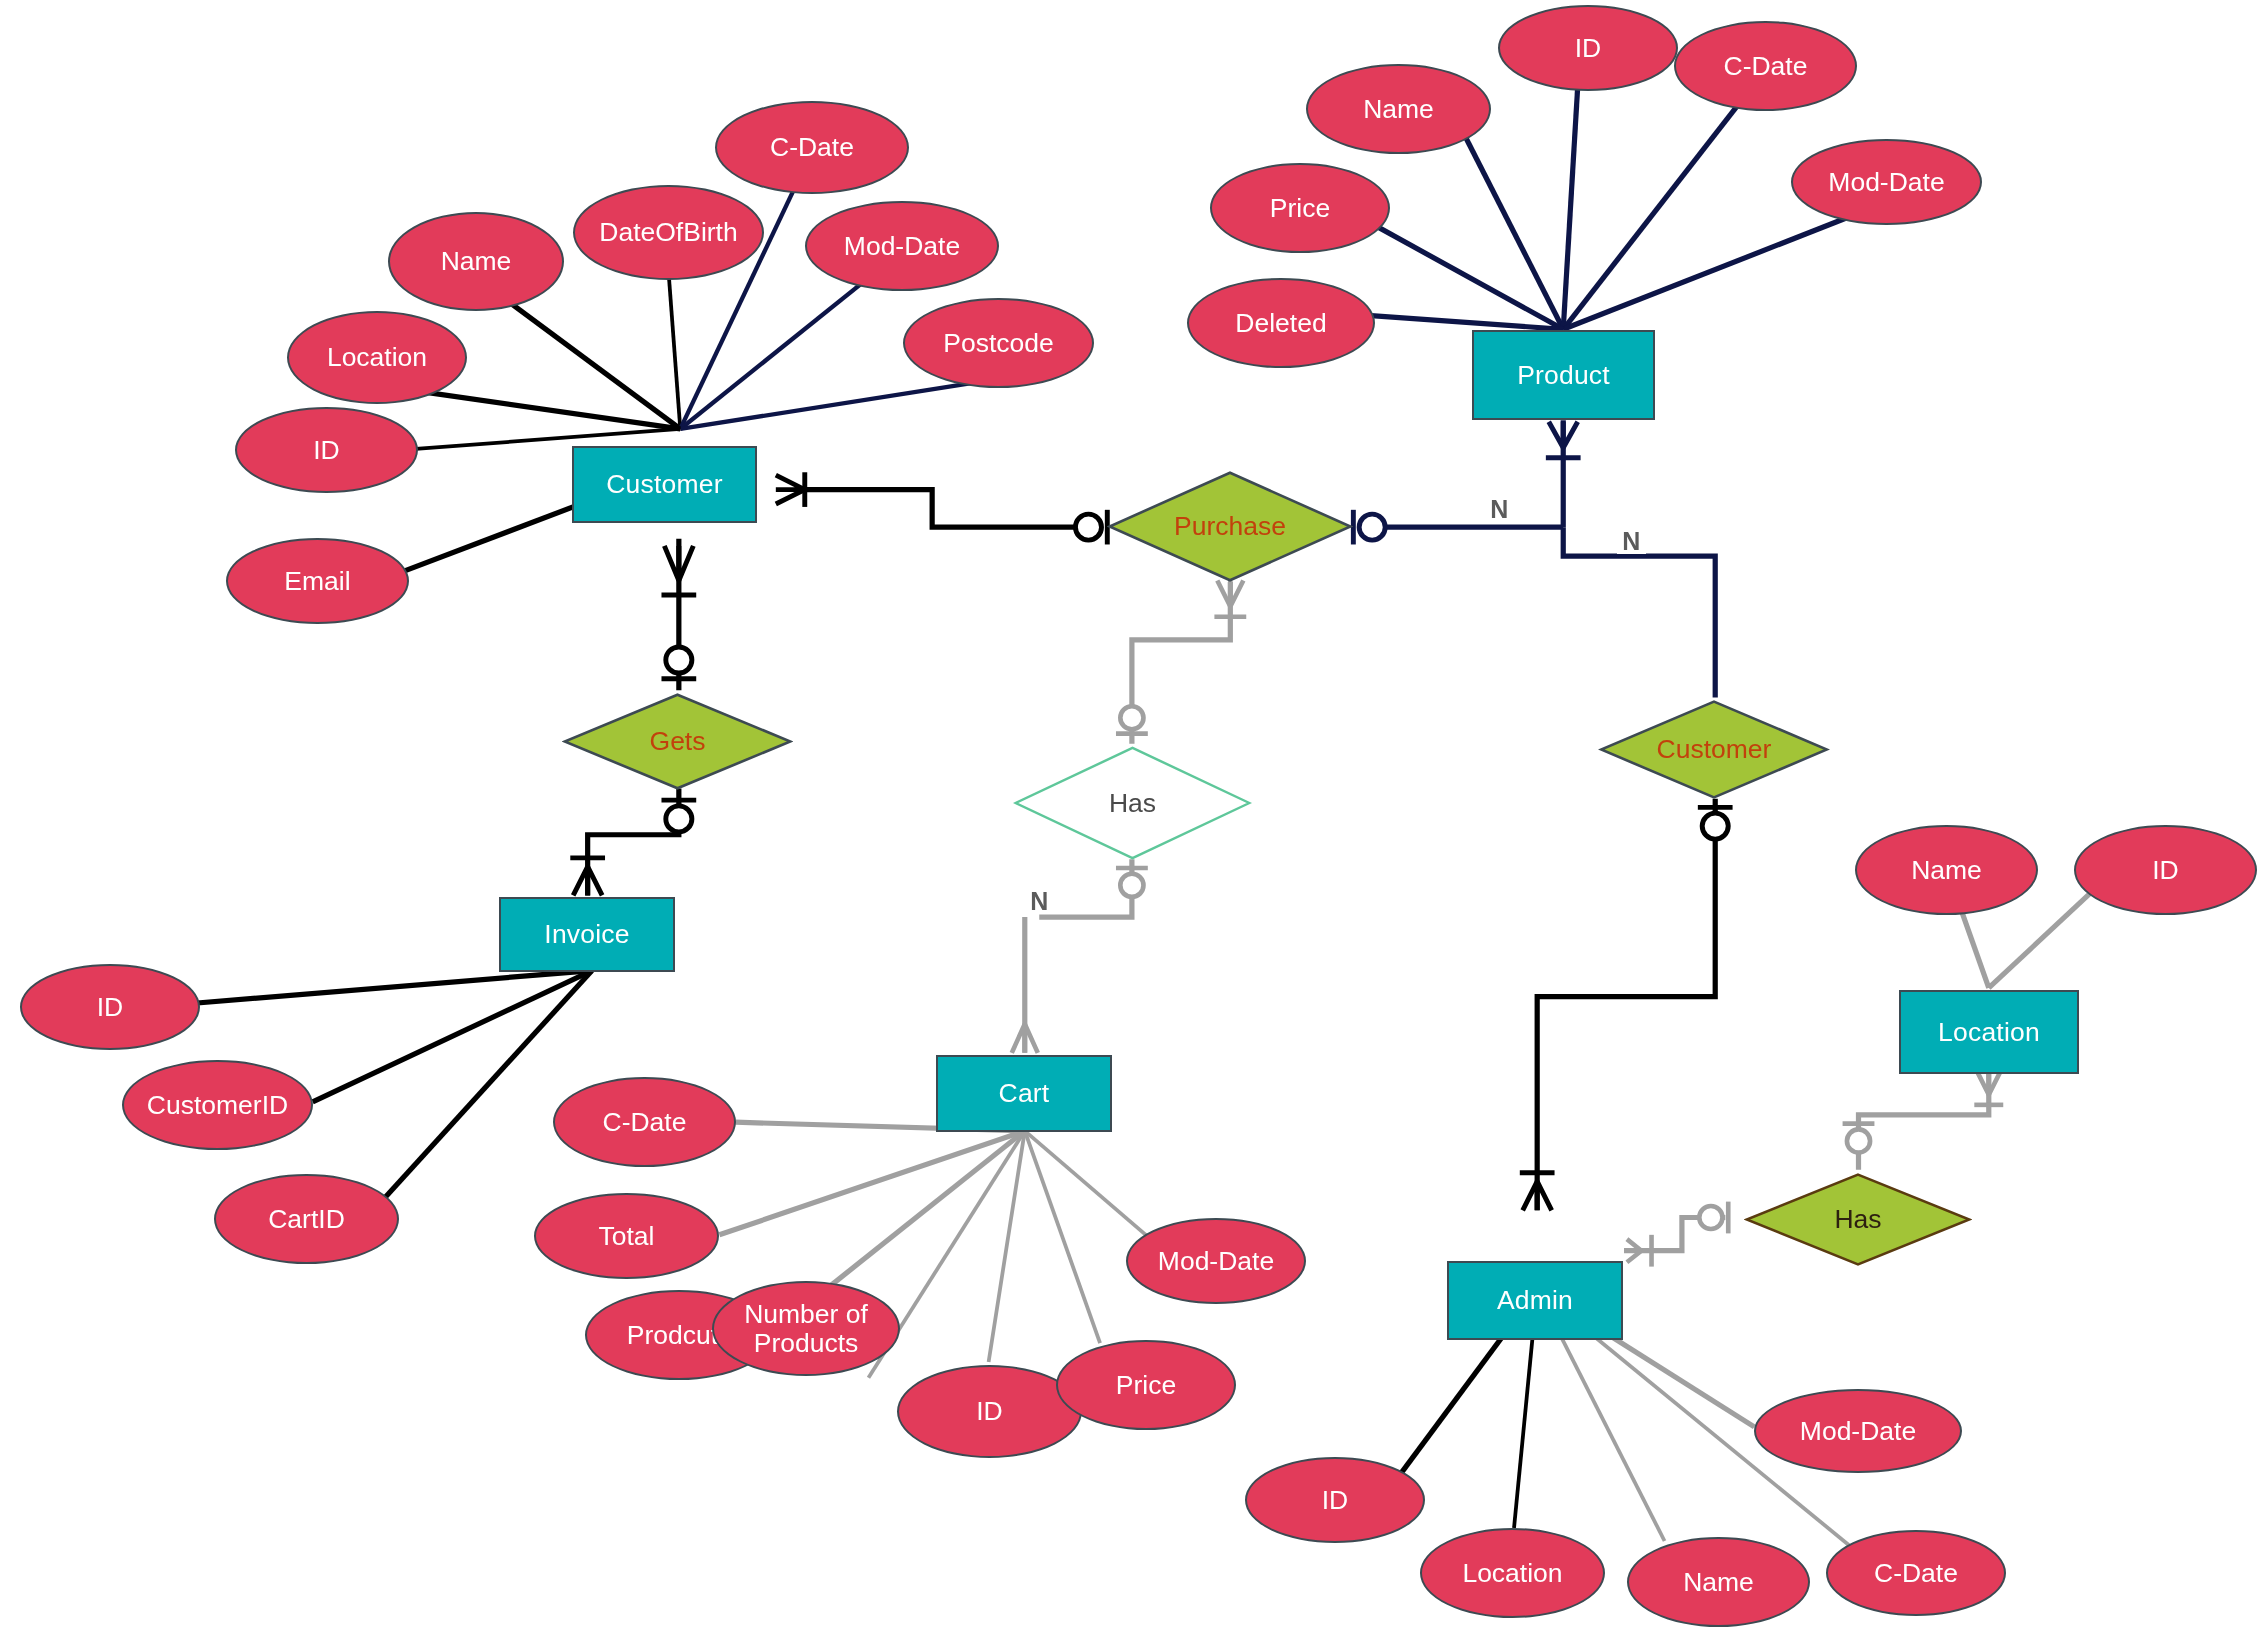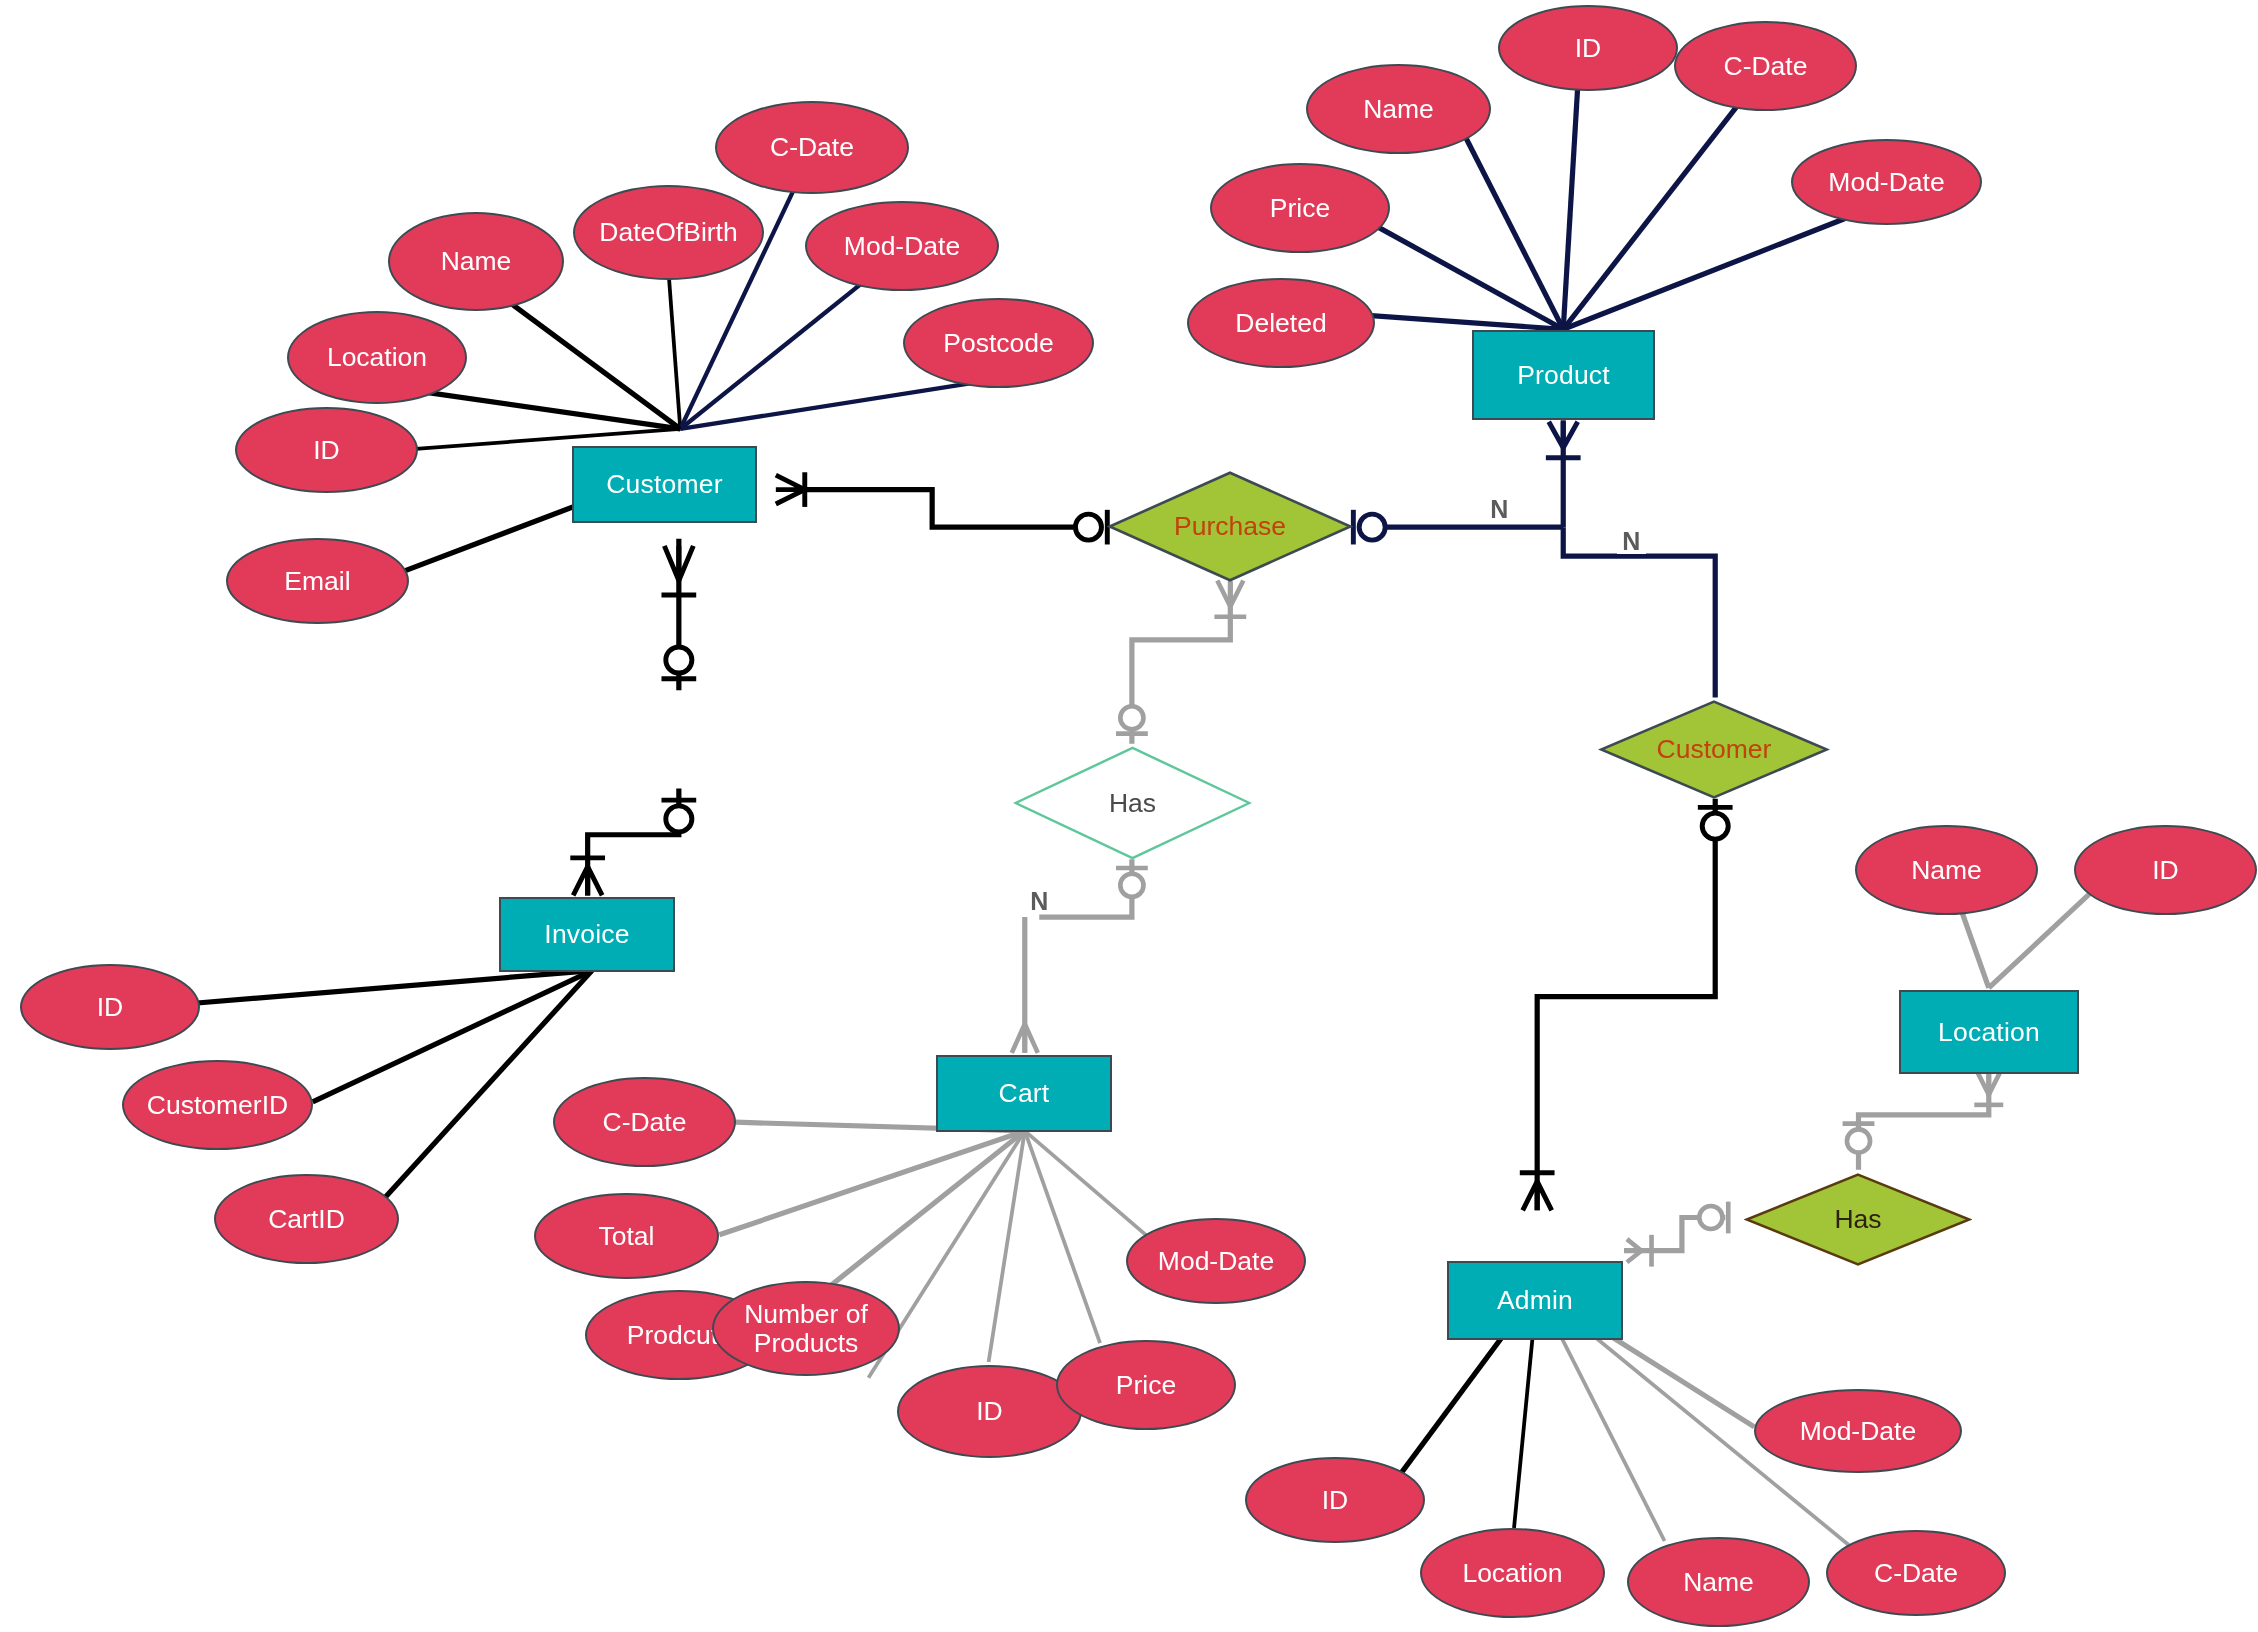--- a/index.html
+++ b/index.html
@@ -215,20 +215,26 @@
     <span>Location</span>
   </div>
 
   <div class="node rel" style="left:1107px;top:470px;width:246px;height:113px;">
     <svg width="246" height="113" viewBox="0 0 279 128" style="position:absolute;left:0;top:0;">
       <polygon points="139.5,3 276,64 139.5,125 3,64" fill="#A2C437" stroke="#3d4a52" stroke-width="3"></polygon>
     </svg>
     <span class="diamond-label">Purchase</span>
   </div>
 
+  <div class="node rel" style="left:562px;top:692px;width:231px;height:99px;">
+    <svg width="231" height="99" viewBox="0 0 262 112" style="position:absolute;left:0;top:0;">
+      <polygon points="131,3 259,56 131,109 3,56" fill="#A2C437" stroke="#3d4a52" stroke-width="3"></polygon>
+    </svg>
+    <span class="diamond-label">Gets</span>
+  </div>
 
   <div class="node rel" style="left:1013px;top:745px;width:239px;height:116px;color:#4a4a4a;">
     <svg width="239" height="116" viewBox="0 0 271 131" style="position:absolute;left:0;top:0;">
       <polygon points="135.5,3 268,65.5 135.5,128 3,65.5" fill="#ffffff" stroke="#5ec79a" stroke-width="2.8"></polygon>
     </svg>
     <span class="diamond-label">Has</span>
   </div>
 
   <div class="node rel" style="left:1598px;top:699px;width:232px;height:101px;">
     <svg width="232" height="101" viewBox="0 0 263 115" style="position:absolute;left:0;top:0;">

